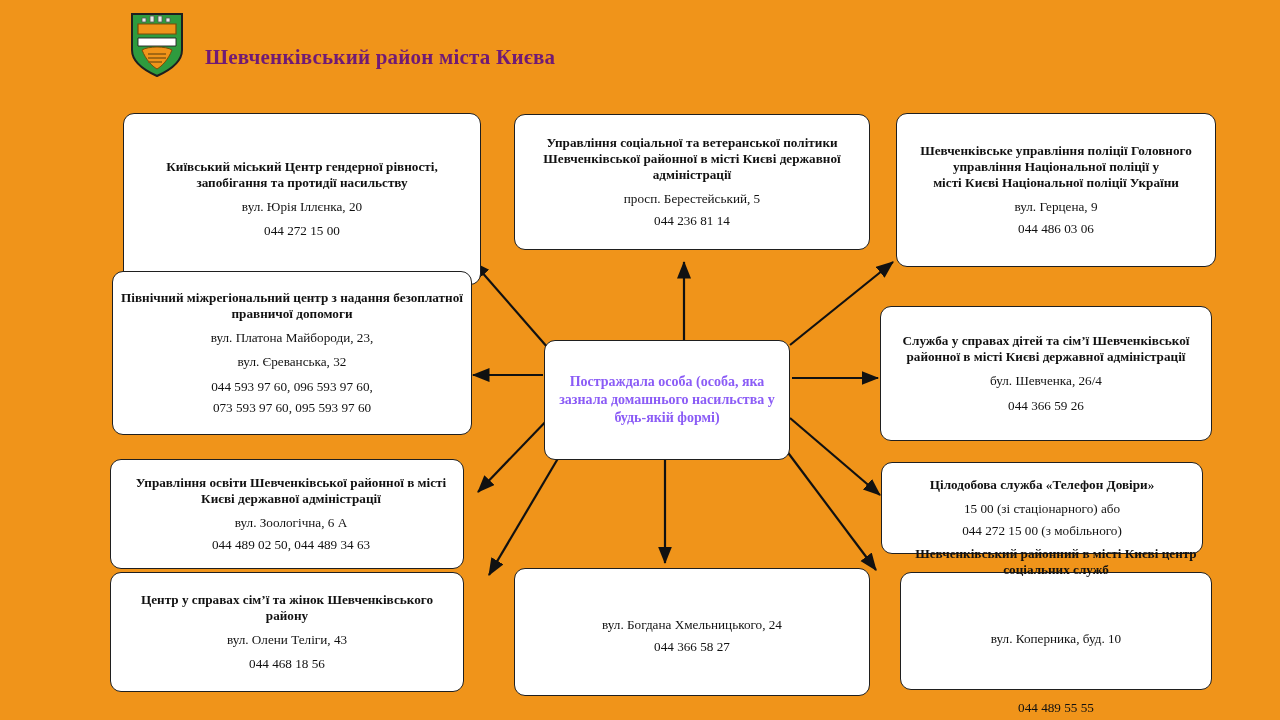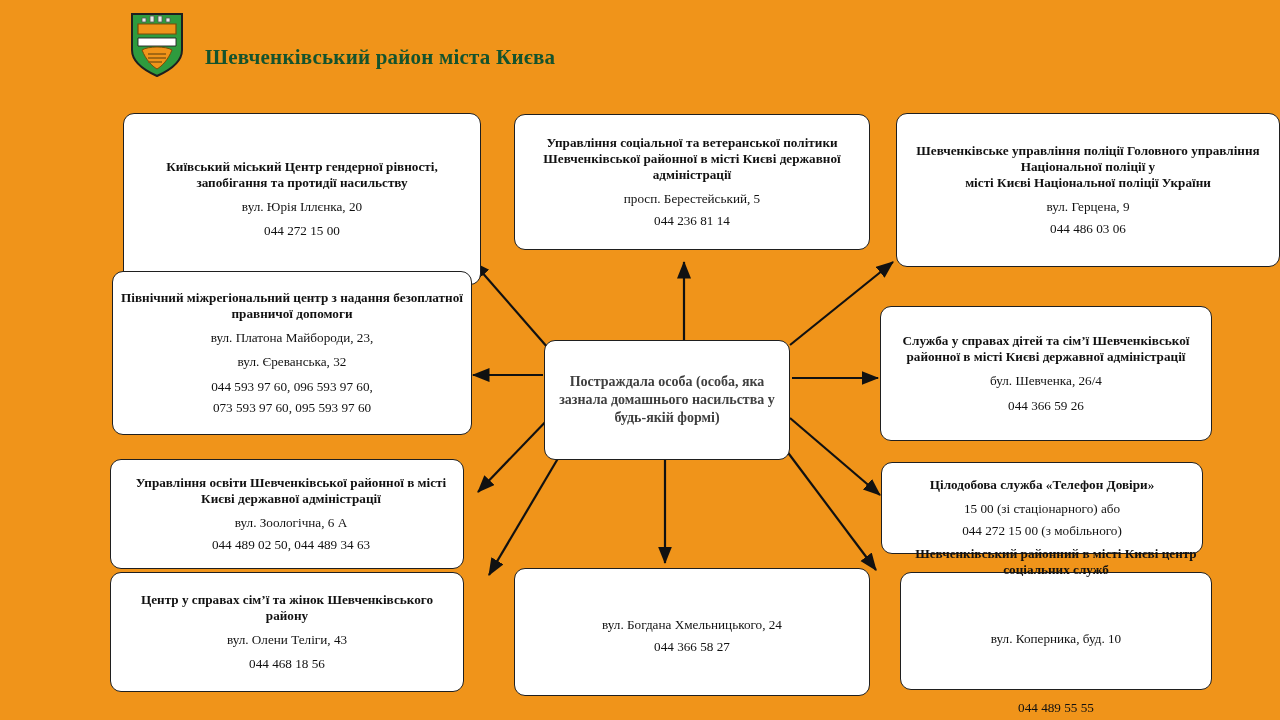--- a/index.html
+++ b/index.html
@@ -33,21 +33,21 @@
     top: 10px;
     width: 58px;
     height: 68px;
   }
   .header-title {
     position: absolute;
     left: 205px;
     top: 45px;
     font-size: 21px;
     font-weight: bold;
-    color: #14532d;
+    color: #701a75;
     letter-spacing: 0.2px;
   }
   .box {
     position: absolute;
     background: #FFFFFF;
     border: 1.6px solid #1f1f1f;
     border-radius: 11px;
     box-sizing: border-box;
     display: flex;
     flex-direction: column;
@@ -79,21 +79,21 @@
     display: flex;
     align-items: center;
     justify-content: center;
     text-align: center;
     padding: 8px 10px;
   }
   .center-box .title {
     font-weight: bold;
     font-size: 14px;
     line-height: 1.28;
-    color: #404040;
+    color: #8b5cf6;
   }
 </style>
 </head>
 <body>
 
 <div id="stage">
 
   <svg class="arrows" viewBox="0 0 1280 720">
     <defs>
       <marker id="ah" markerWidth="9" markerHeight="9" refX="7.5" refY="3.2" orient="auto" markerUnits="strokeWidth">
@@ -142,21 +142,21 @@
     <div class="line">вул. Юрія Іллєнка, 20</div>
     <div class="line">044 272 15 00</div>
   </div>
 
   <div class="box" style="left:514px; top:114px; width:356px; height:136px;justify-content:center;">
     <div class="title">Управління соціальної та ветеранської політики Шевченківської районної в місті Києві державної адміністрації</div>
     <div class="line">просп. Берестейський, 5</div>
     <div class="line tight">044 236 81 14</div>
   </div>
 
-  <div class="box" style="left:896px; top:113px; width:384px; height:154px;">
+  <div class="box" style="left:896px; top:113px; width:320px; height:154px;">
     <div class="title" style="white-space:pre-line;">Шевченківське управління поліції Головного управління Національної поліції у
 місті Києві Національної поліції України</div>
     <div class="line">вул. Герцена, 9</div>
     <div class="line tight">044 486 03 06</div>
   </div>
 
   <div class="box" style="left:112px; top:271px; width:360px; height:164px;">
     <div class="title">Північний міжрегіональний центр з надання безоплатної правничої допомоги</div>
     <div class="line">вул. Платона Майбороди, 23,</div>
     <div class="line">вул. Єреванська, 32</div>

